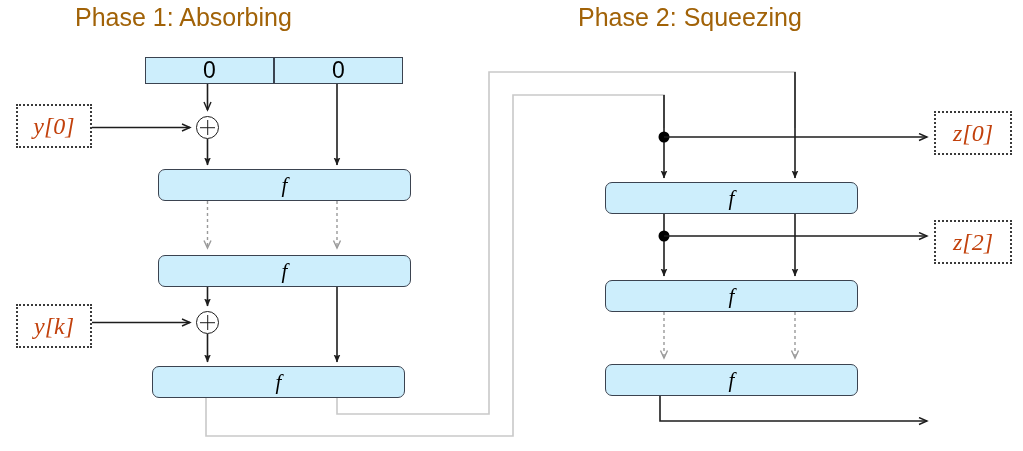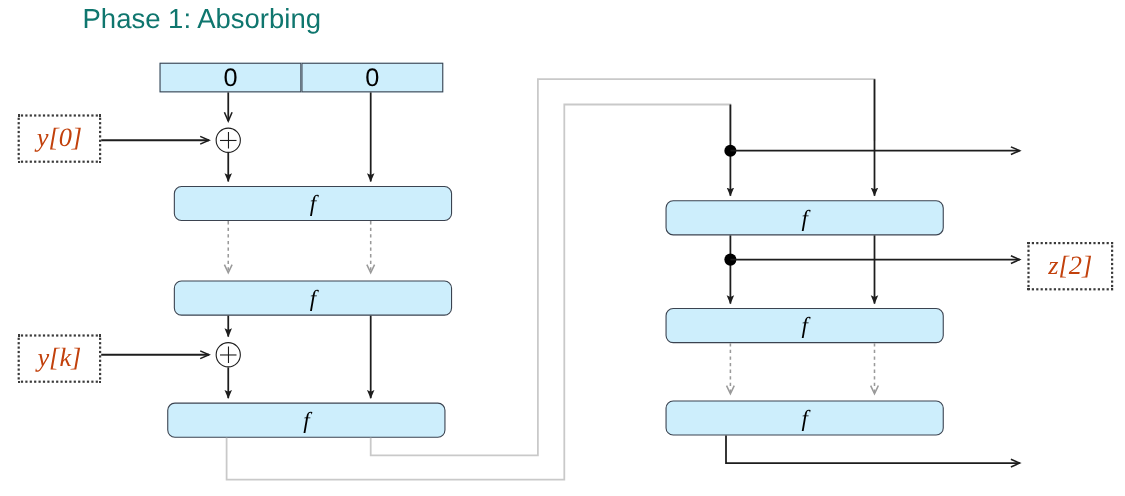--- a/index.html
+++ b/index.html
@@ -11,21 +11,21 @@
     position: relative;
     width: 1023px;
     height: 451px;
     background: #ffffff;
     overflow: hidden;
     font-family: "Liberation Sans", sans-serif;
   }
   .phase-title {
     position: absolute;
     font-size: 25px;
-    color: #0f766e;
+    color: #a16207;
     white-space: nowrap;
     font-family: "Liberation Sans", sans-serif;
   }
   #title-phase1 { left: 75px; top: 3px; }
   #title-phase2 { left: 578px; top: 3px; }
 
   .state-cell {
     position: absolute;
     box-sizing: border-box;
     background: #cdeefc;
@@ -86,38 +86,40 @@
   }
   .xor::before { left: 3px; right: 3px; top: 50%; height: 1.6px; transform: translateY(-50%); }
   .xor::after { top: 3px; bottom: 3px; left: 50%; width: 1.6px; transform: translateX(-50%); }
 </style>
 </head>
 <body>
 
 <div id="root">
 
   <div class="phase-title" id="title-phase1">Phase 1: Absorbing</div>
+  <div class="phase-title" id="title-phase2">Phase 2: Squeezing</div>
 
   <div class="state-cell" style="left:145px; top:57px; width:129px; height:27px;">0</div>
   <div class="state-cell" style="left:274px; top:57px; width:129px; height:27px;">0</div>
 
   <div class="f-box" style="left:158px; top:169px; width:253px; height:32px;">f</div>
   <div class="f-box" style="left:158px; top:255px; width:253px; height:32px;">f</div>
   <div class="f-box" style="left:152px; top:366px; width:253px; height:32px;">f</div>
 
   <div class="io-box" style="left:16px; top:104px; width:76px; height:44px;">y[0]</div>
   <div class="io-box" style="left:16px; top:304px; width:76px; height:44px;text-align:right;">y[k]</div>
 
   <div class="xor" style="left:196px; top:116px;"></div>
   <div class="xor" style="left:196px; top:311px;"></div>
 
   <div class="f-box" style="left:605px; top:182px; width:253px; height:32px;">f</div>
   <div class="f-box" style="left:605px; top:280px; width:253px; height:32px;">f</div>
   <div class="f-box" style="left:605px; top:364px; width:253px; height:32px;">f</div>
 
+  <div class="io-box" style="left:934px; top:111px; width:78px; height:44px;">z[0]</div>
   <div class="io-box" style="left:934px; top:220px; width:78px; height:44px;">z[2]</div>
 
   <svg class="overlay" xmlns="http://www.w3.org/2000/svg">
     <defs>
       <marker id="arrowFull" markerWidth="10" markerHeight="10" refX="7.5" refY="4" orient="auto" markerUnits="userSpaceOnUse">
         <path d="M0,0.6 L8,4 L0,7.4 L1.6,4 Z" fill="#1d1d1d"></path>
       </marker>
       <marker id="arrowOpen" markerWidth="11" markerHeight="11" refX="9" refY="4.5" orient="auto" markerUnits="userSpaceOnUse">
         <path d="M1,1 L9,4.5 L1,8" fill="none" stroke="#1d1d1d" stroke-width="1.4"></path>
       </marker>

